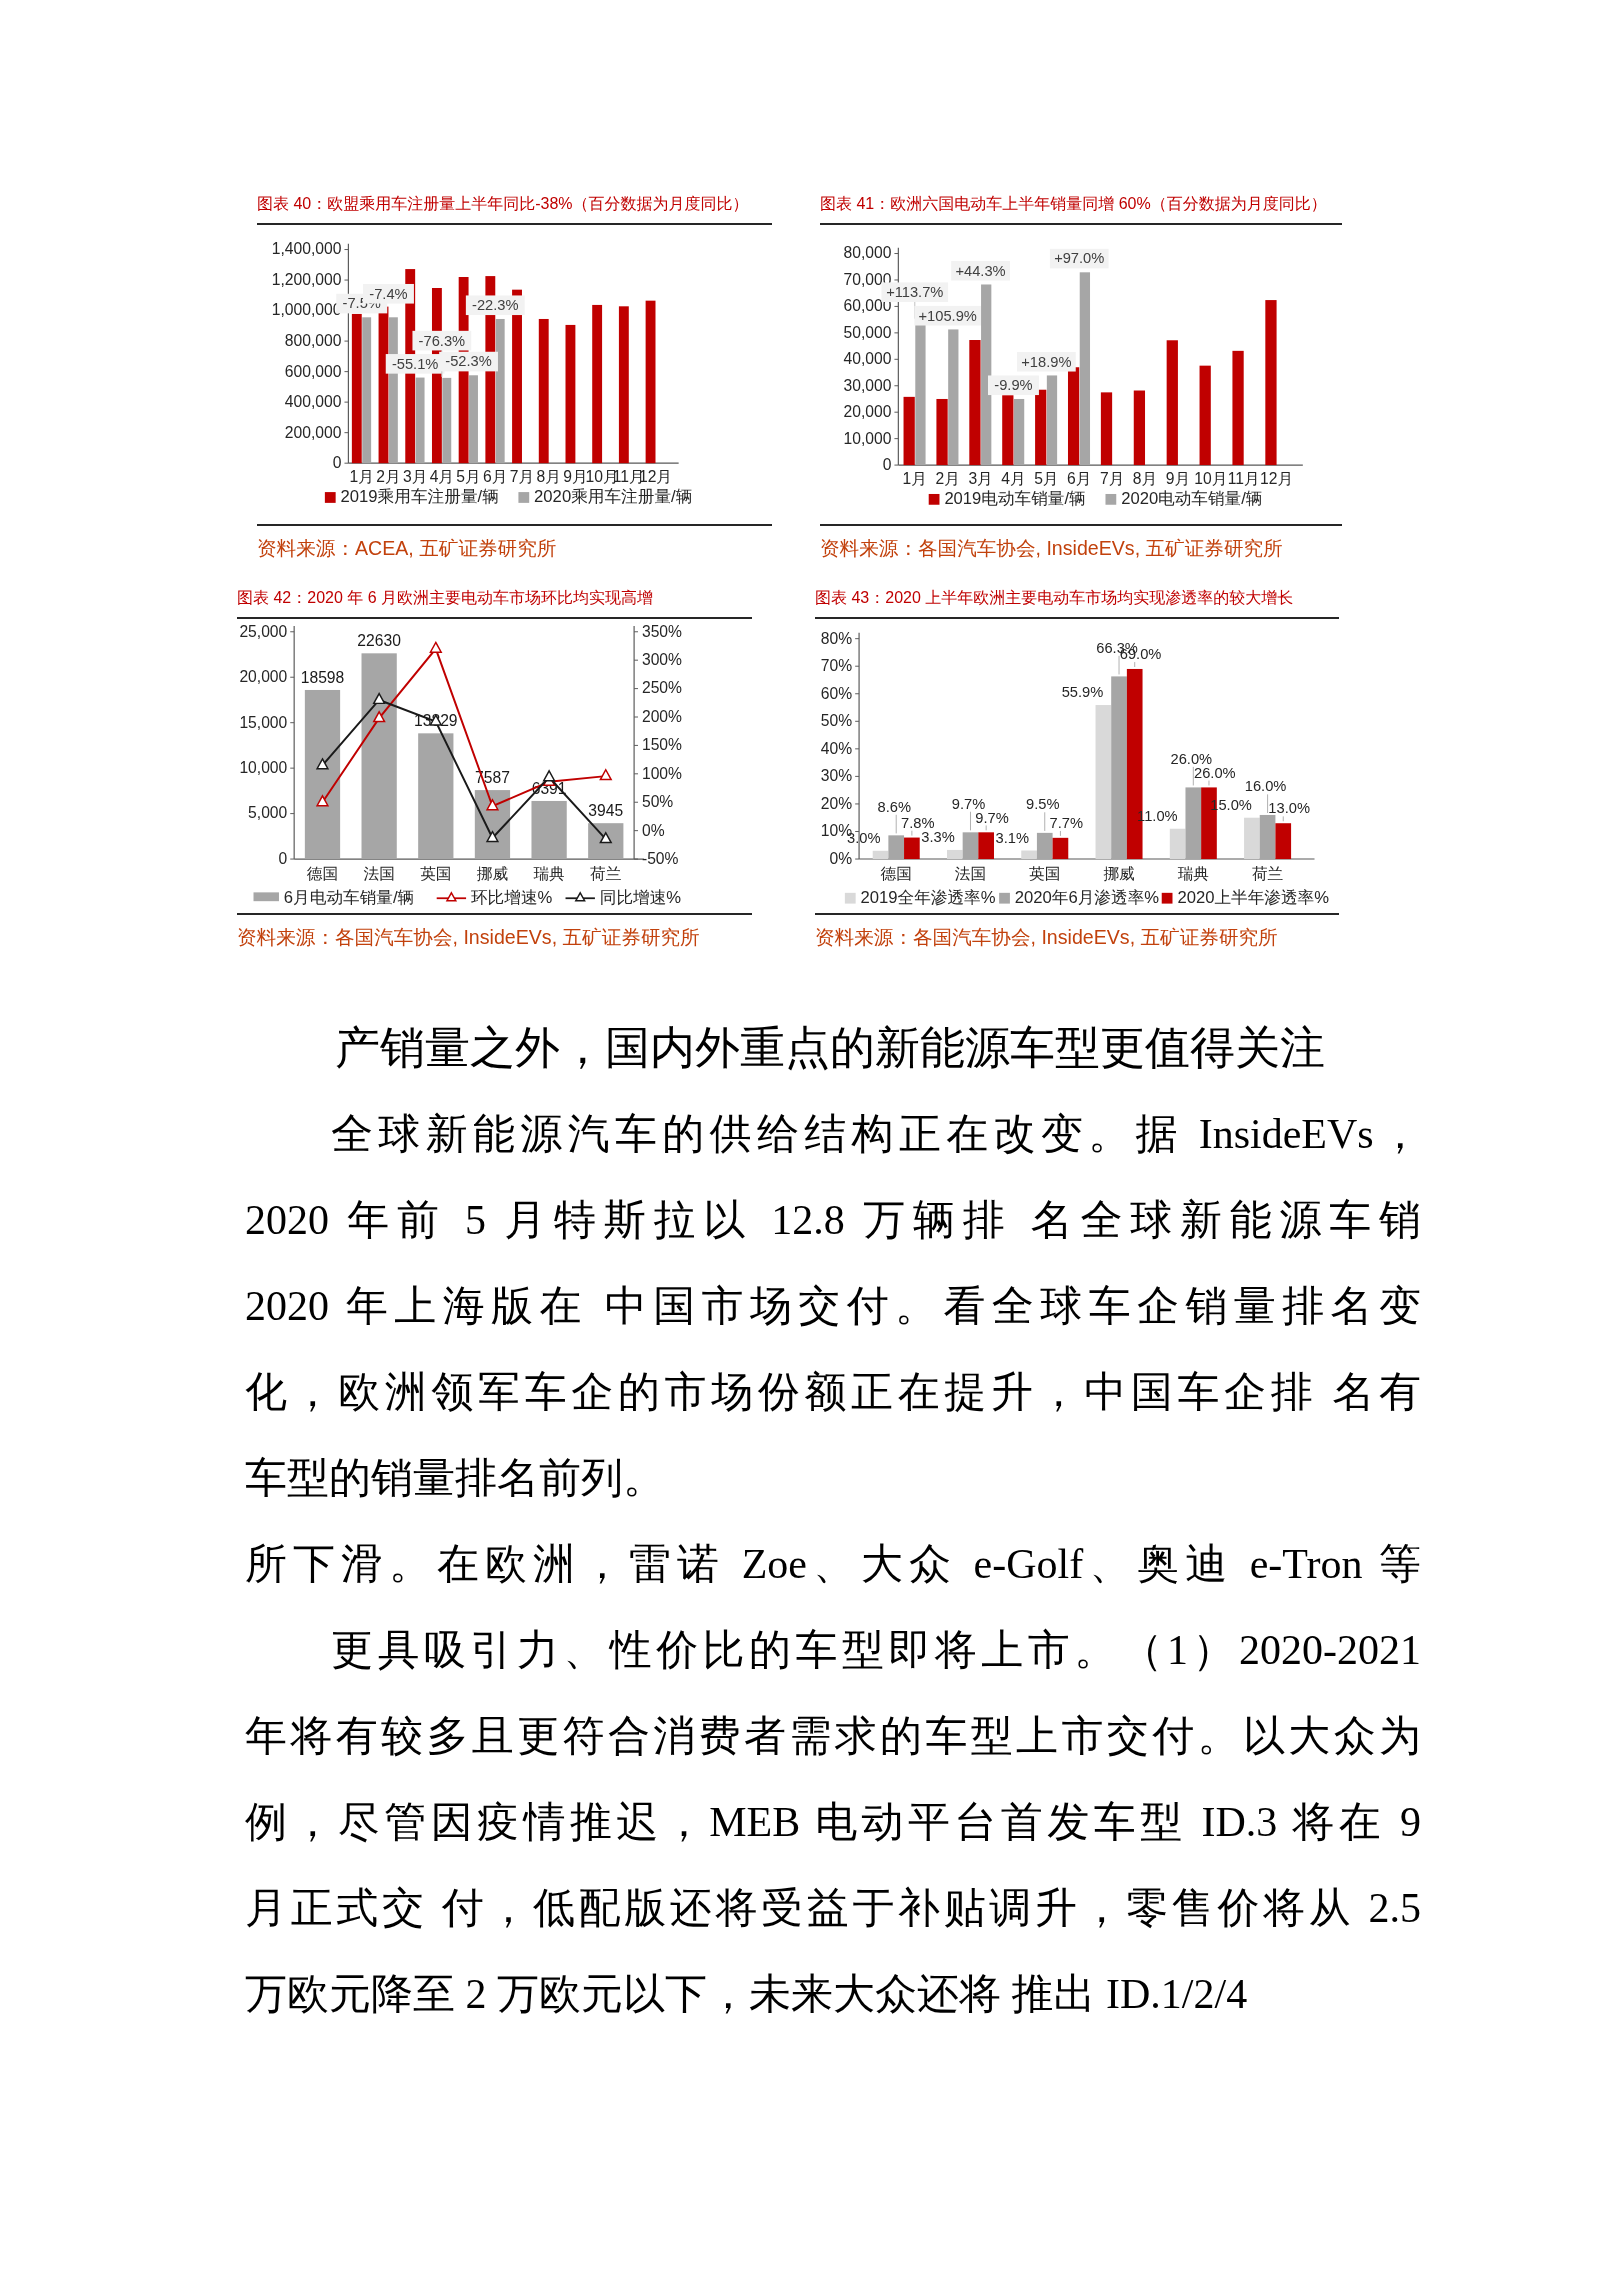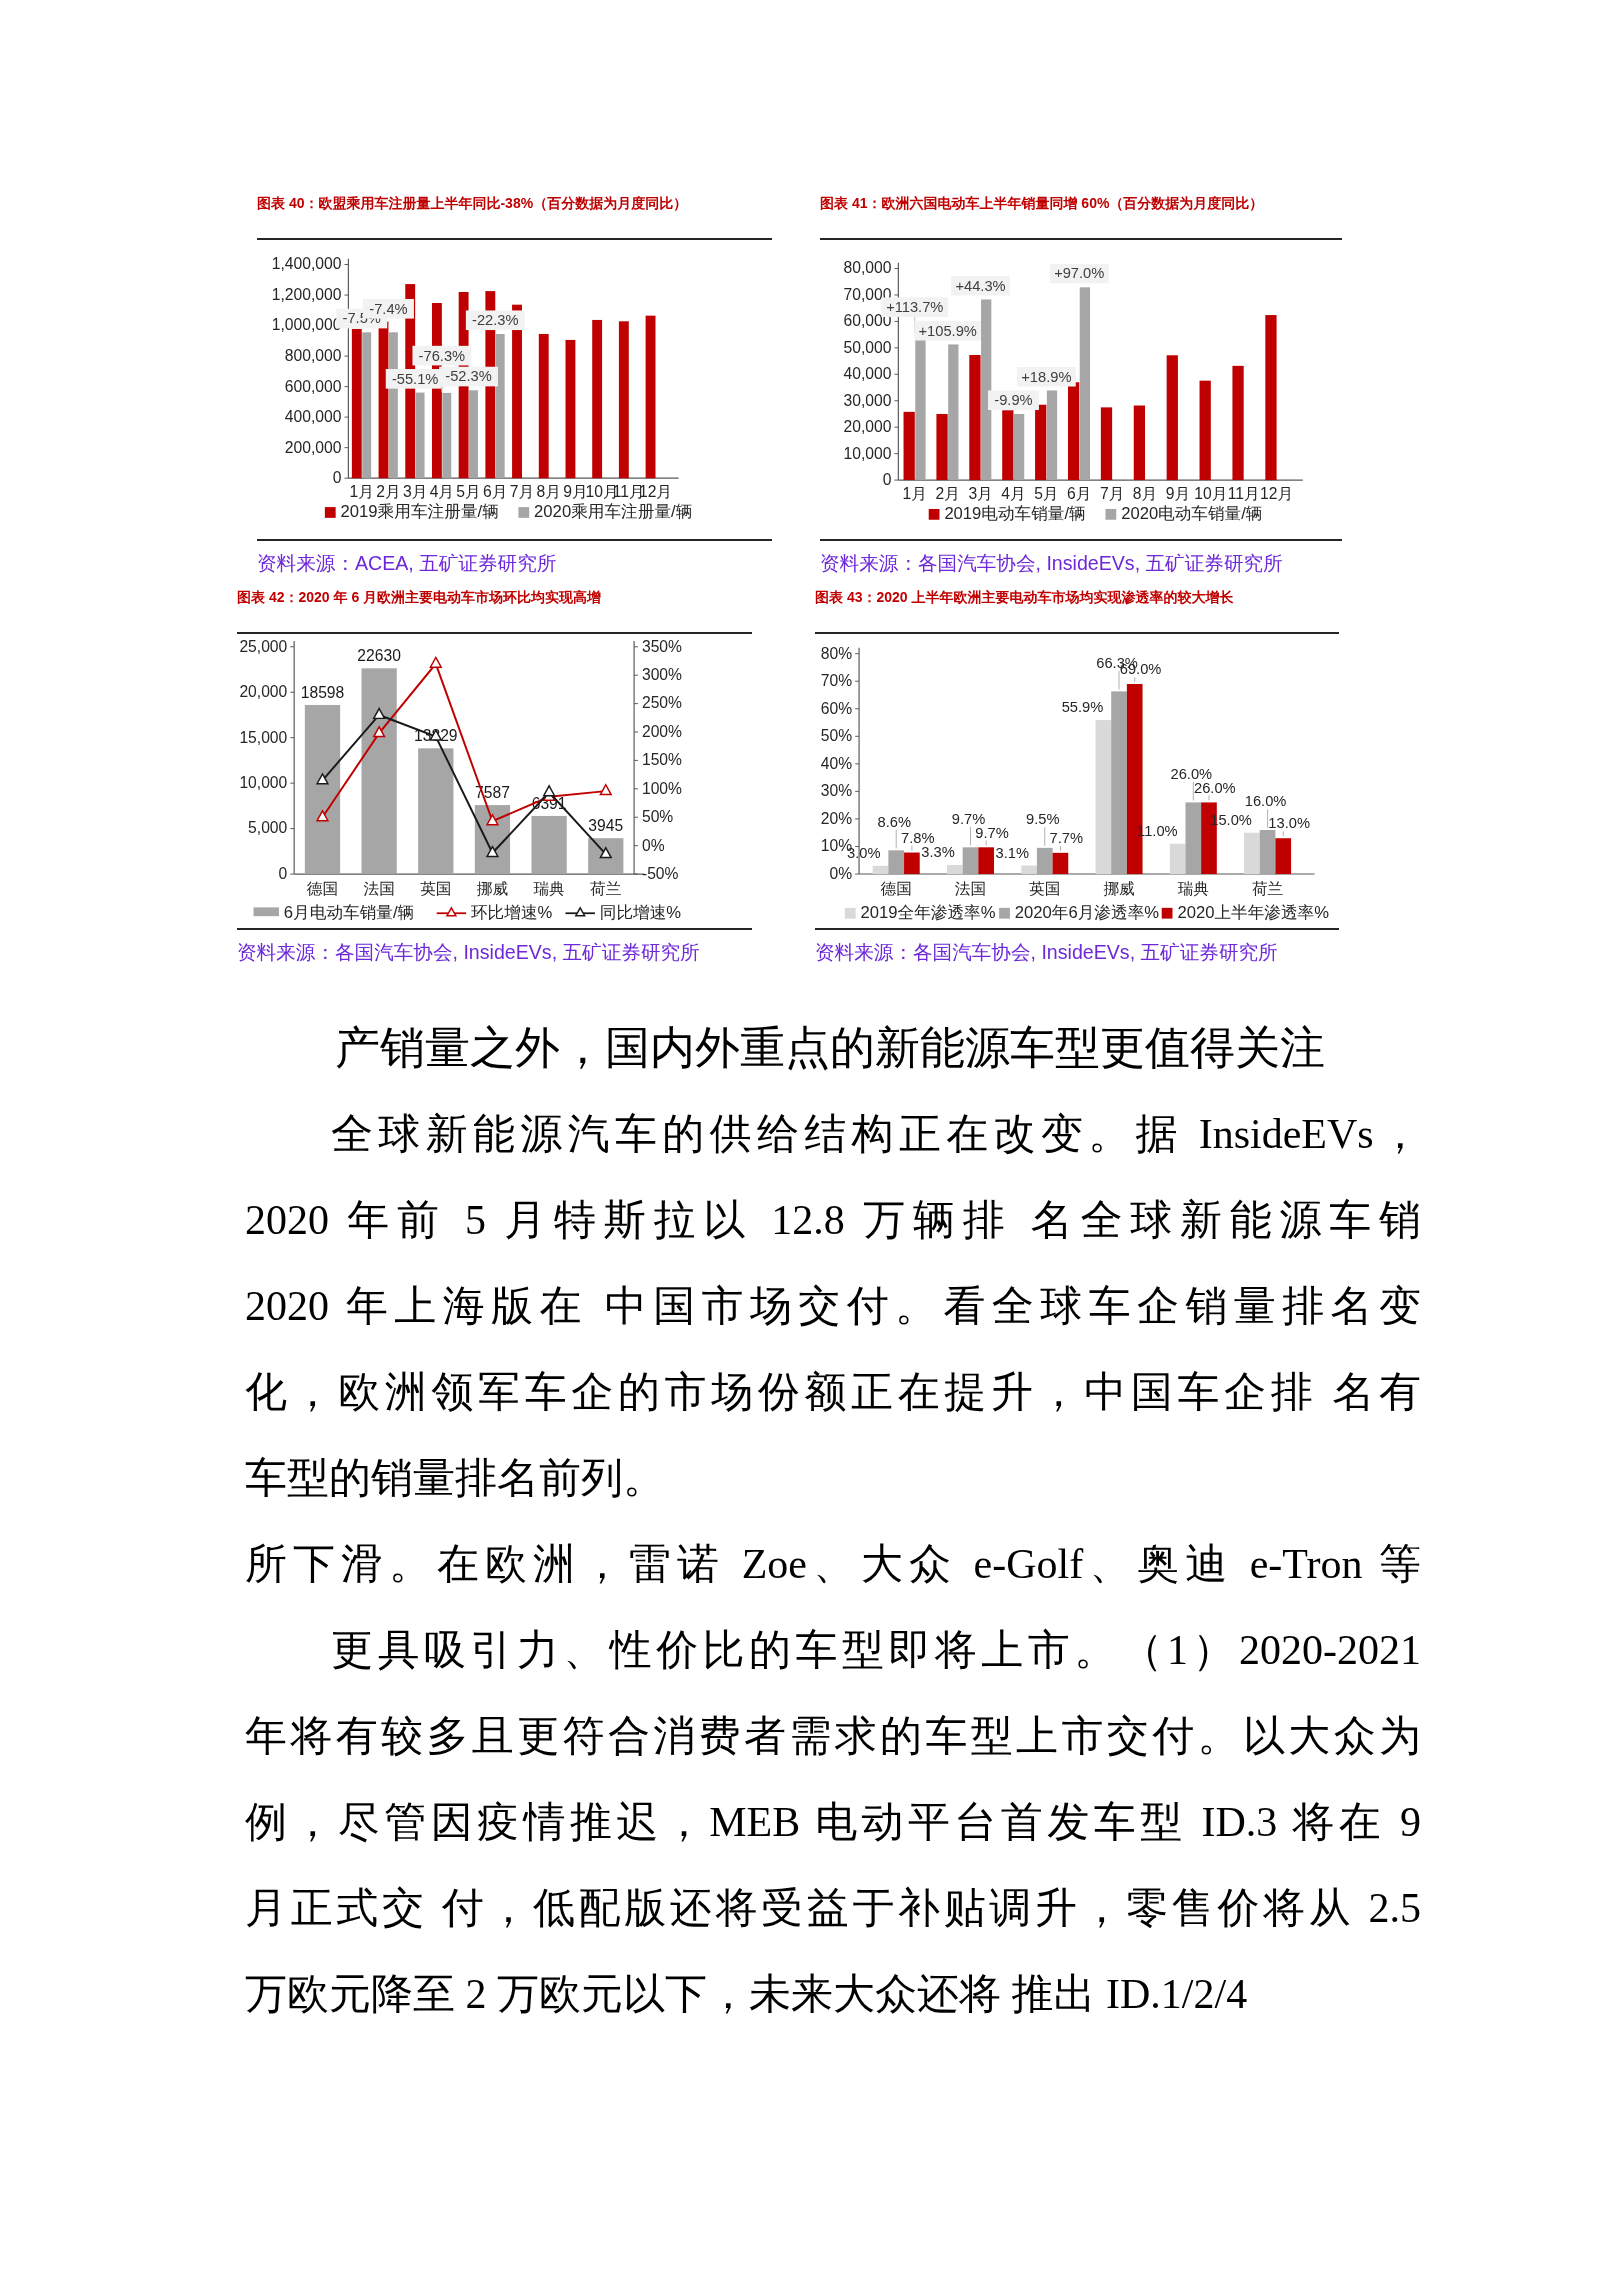--- a/index.html
+++ b/index.html
@@ -1,21 +1,21 @@
 <!DOCTYPE html>
 <html><head>
 <meta charset="utf-8">
 <style>
   html,body{margin:0;padding:0;background:#ffffff;}
   body{width:1620px;height:2292px;position:relative;font-family:"Liberation Sans",sans-serif;}
   .figure{position:absolute;}
-  .fig-title{color:#C00000;font-weight:bold;font-size:14px;line-height:23.5px;white-space:nowrap;
-             padding-bottom:22px;border-bottom:2.9px solid #262626;}
+  .fig-title{color:#C00000;font-weight:normal;font-size:16px;line-height:23.5px;white-space:nowrap;
+             padding-bottom:7px;border-bottom:2.9px solid #262626;}
   .fig-canvas{display:block;overflow:visible;margin-top:2px;}
-  .fig-source{border-top:2.9px solid #262626;margin-top:3.9px;padding-top:8.8px;font-size:19.6px;color:#6d28d9;}
+  .fig-source{border-top:2.9px solid #262626;margin-top:3.9px;padding-top:8.8px;font-size:19.6px;color:#c2410c;}
   .article{position:absolute;left:245px;top:1005px;width:1176px;
            font-family:"Liberation Serif","DejaVu Serif",serif;font-size:42px;color:#000;}
   .heading{font-weight:normal;font-size:45px;line-height:86px;padding-left:90px;white-space:nowrap;}
   .line{line-height:86px;text-align:justify;text-align-last:justify;text-justify:inter-character;}
   .line.first{text-indent:86px;}
   .line.last{text-align-last:auto;}
 </style>
 </head>
 <body>
 

